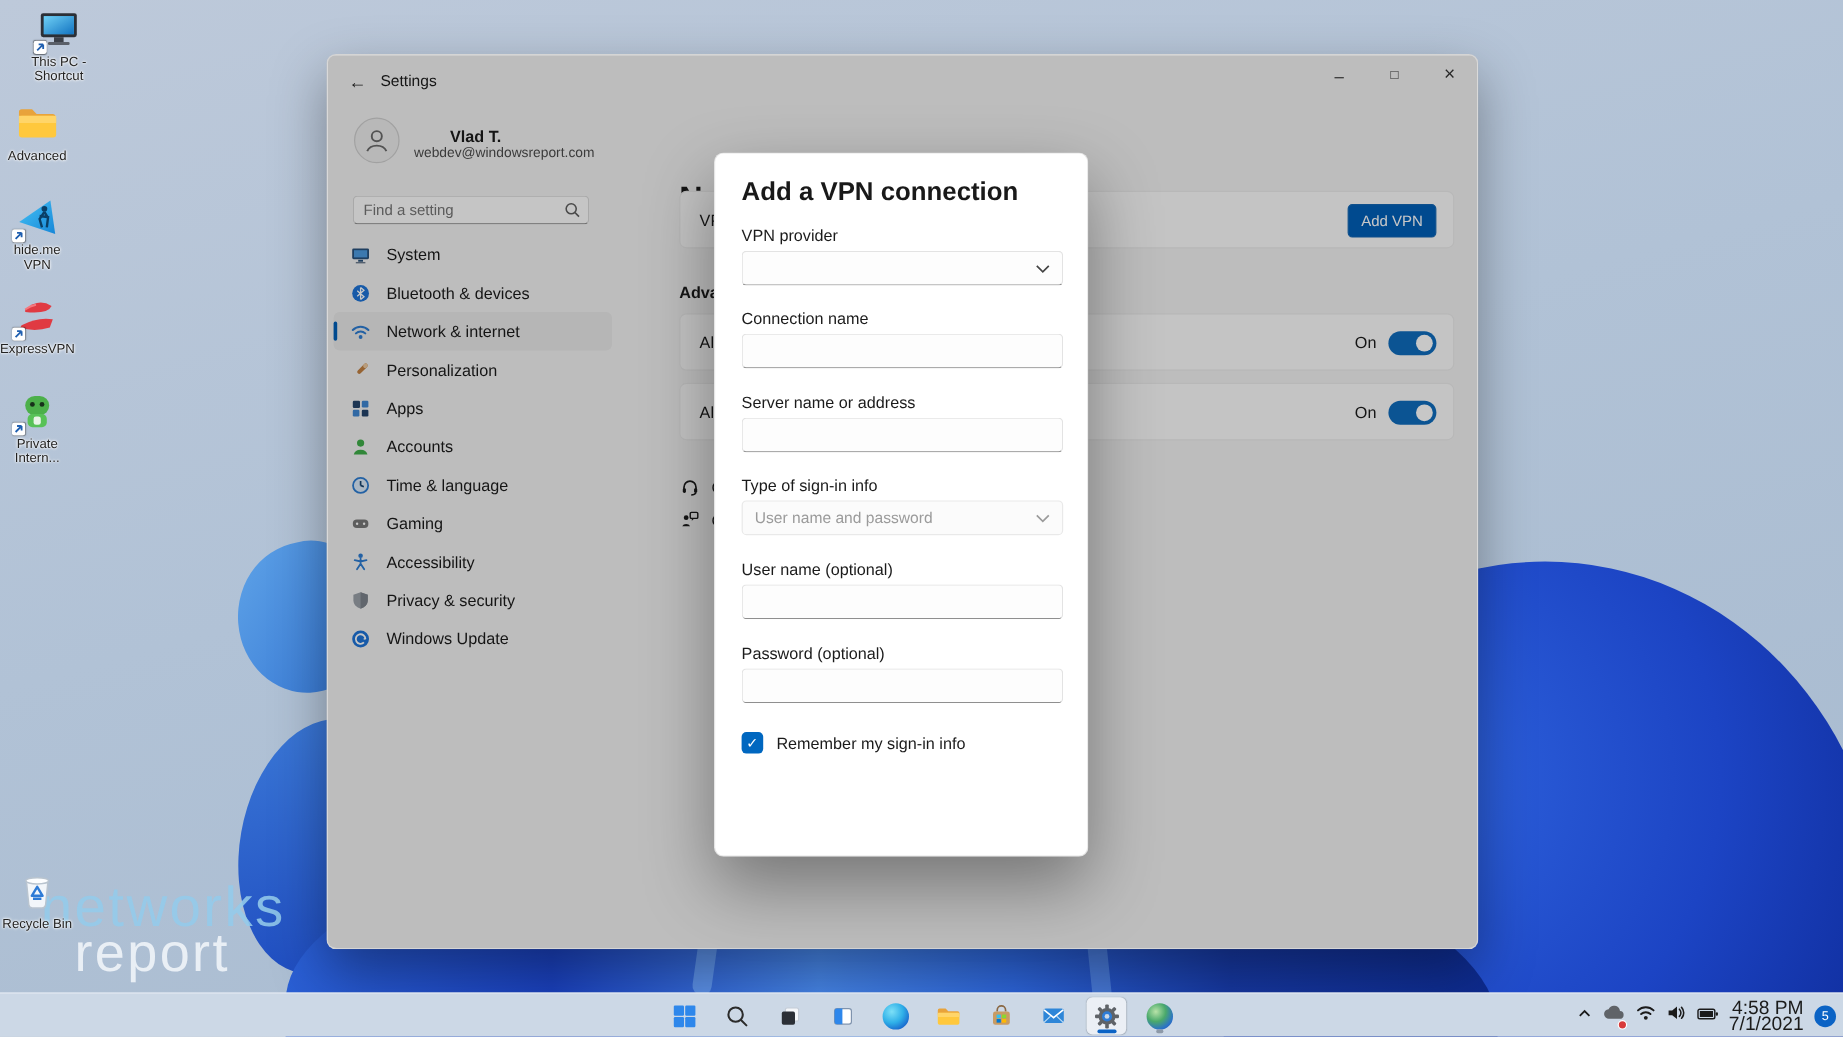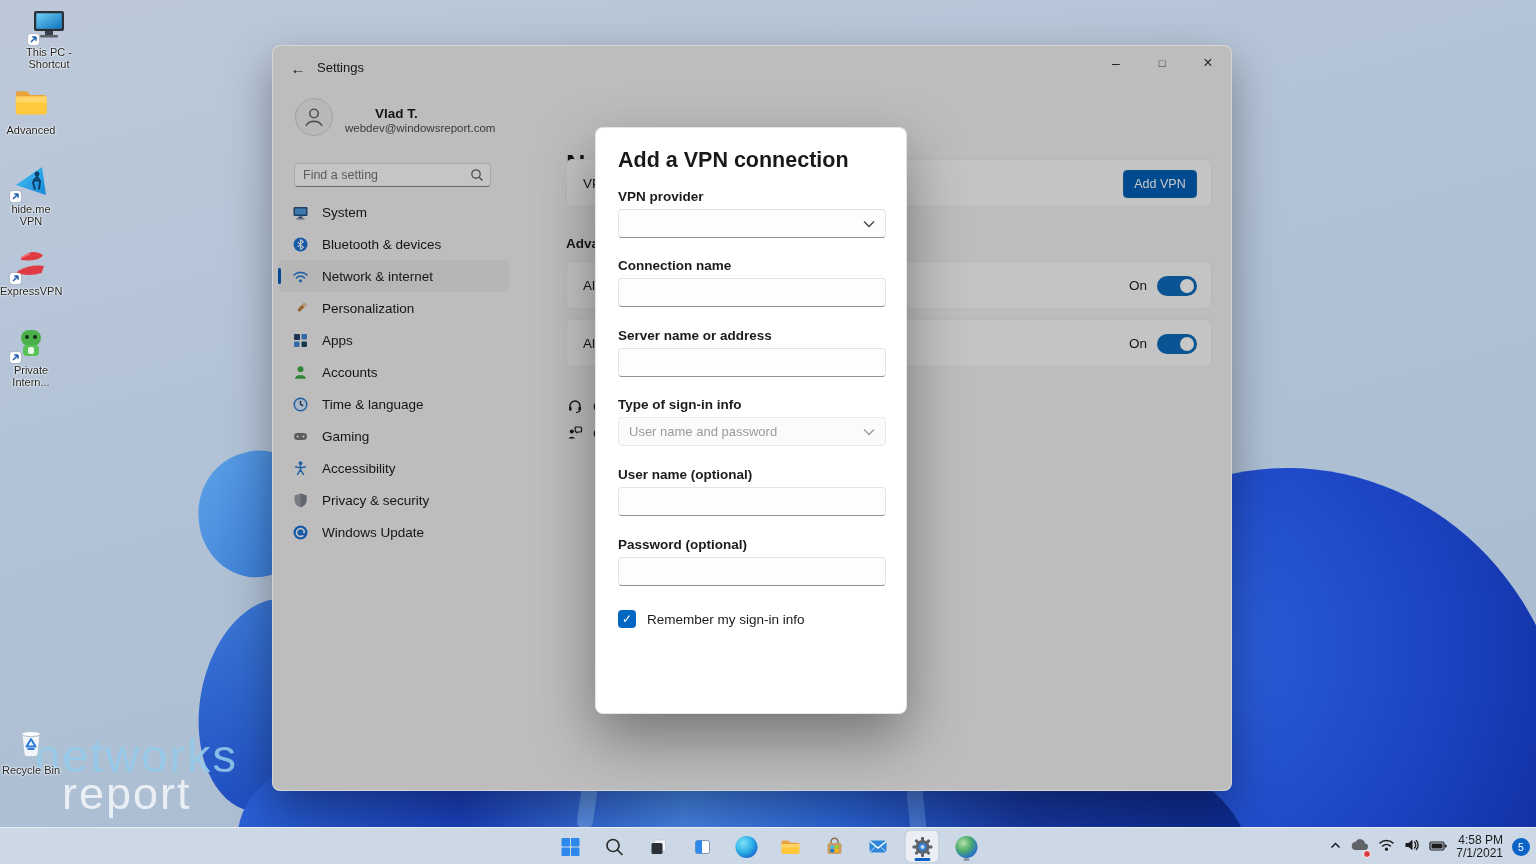--- a/index.html
+++ b/index.html
@@ -80,21 +80,21 @@
   .qlink { position:absolute; left:294px; display:flex; align-items:center; gap:10px;
            font-size:13px; color:#1b1b1b; }
   .ql1 { top:352px; } .ql2 { top:379px; }
   .dim { position:absolute; inset:0; background:rgba(0,0,0,.22); z-index:50; }
 
   
   .dlg { position:absolute; z-index:60; left:595px; top:127px; width:312px; height:587px;
          background:#fff; border-radius:8px; box-shadow:0 24px 58px rgba(0,0,0,.38);
          border:1px solid rgba(0,0,0,.1); }
   .dtitle { position:absolute; left:22px; top:20px; font-size:21.5px; font-weight:600; color:#191919; }
-  .dlabel { position:absolute; left:22px; font-size:13.5px; color:#1b1b1b;font-weight:bold; }
+  .dlabel { position:absolute; left:22px; font-size:13.5px; color:#1b1b1b; }
   .dfield { position:absolute; left:22px; width:268px; height:29px; background:#fdfdfd;
             border:1px solid #e3e3e3; border-bottom:1px solid #8f8f8f; border-radius:4px; }
   .dfield input { width:100%; height:100%; border:0; outline:0; background:transparent;
             padding:0 9px; font-size:13px; font-family:inherit; color:#1b1b1b; }
   .combo { display:flex; align-items:center; justify-content:space-between; padding:0 10px; }
   .combo.disabled { background:#fbfbfb; border:1px solid #e9e9e9; color:#9b9b9b; }
   .combo .val { font-size:13px; color:#9b9b9b; }
   .chkrow { position:absolute; left:22px; top:482px; display:flex; align-items:center; gap:11px; }
   .chk { width:18px; height:18px; background:#0067c0; border-radius:4px; color:#fff; font-size:12px;
          display:flex; align-items:center; justify-content:center; }
@@ -115,21 +115,21 @@
   .tbtn { position:relative; width:33px; height:31px; border-radius:5px;
           display:flex; align-items:center; justify-content:center; }
   .tbtn.active { background:rgba(255,255,255,.6); box-shadow:0 0 1px rgba(0,0,0,.2); }
   .ind { position:absolute; bottom:1px; left:50%; transform:translateX(-50%); height:3px; border-radius:2px; }
   .ind-b { width:16px; background:#0b63c5; }
   .ind-g { width:6px; background:#8d99a8; }
   .sphere { width:22px; height:22px; border-radius:50%; }
   .edgeball { background:radial-gradient(circle at 35% 32%,#7de0f7,#2fb0e8 45%,#1b6fd0 75%,#14489c 100%); }
   .globeball { background:radial-gradient(circle at 35% 32%,#b8e3a8,#4aa96b 40%,#2b72c8 72%,#1b4e9a 100%); }
   .tray { position:absolute; right:6px; top:0; height:37px; display:flex; align-items:center; gap:9px; }
-  .clock { font-size:12px; line-height:13px; text-align:right; color:#1b1b1b; }
+  .clock { font-size:16px; line-height:13px; text-align:right; color:#1b1b1b; }
   .nbadge { width:18px; height:18px; border-radius:50%; background:#0b63c5; color:#fff; font-size:10.5px;
             display:flex; align-items:center; justify-content:center; }
 </style>
 </head>
 <body>
 
 <div class="stage">
 
   <div class="petal petal-l1"></div>
   <div class="petal petal-l2"></div>

